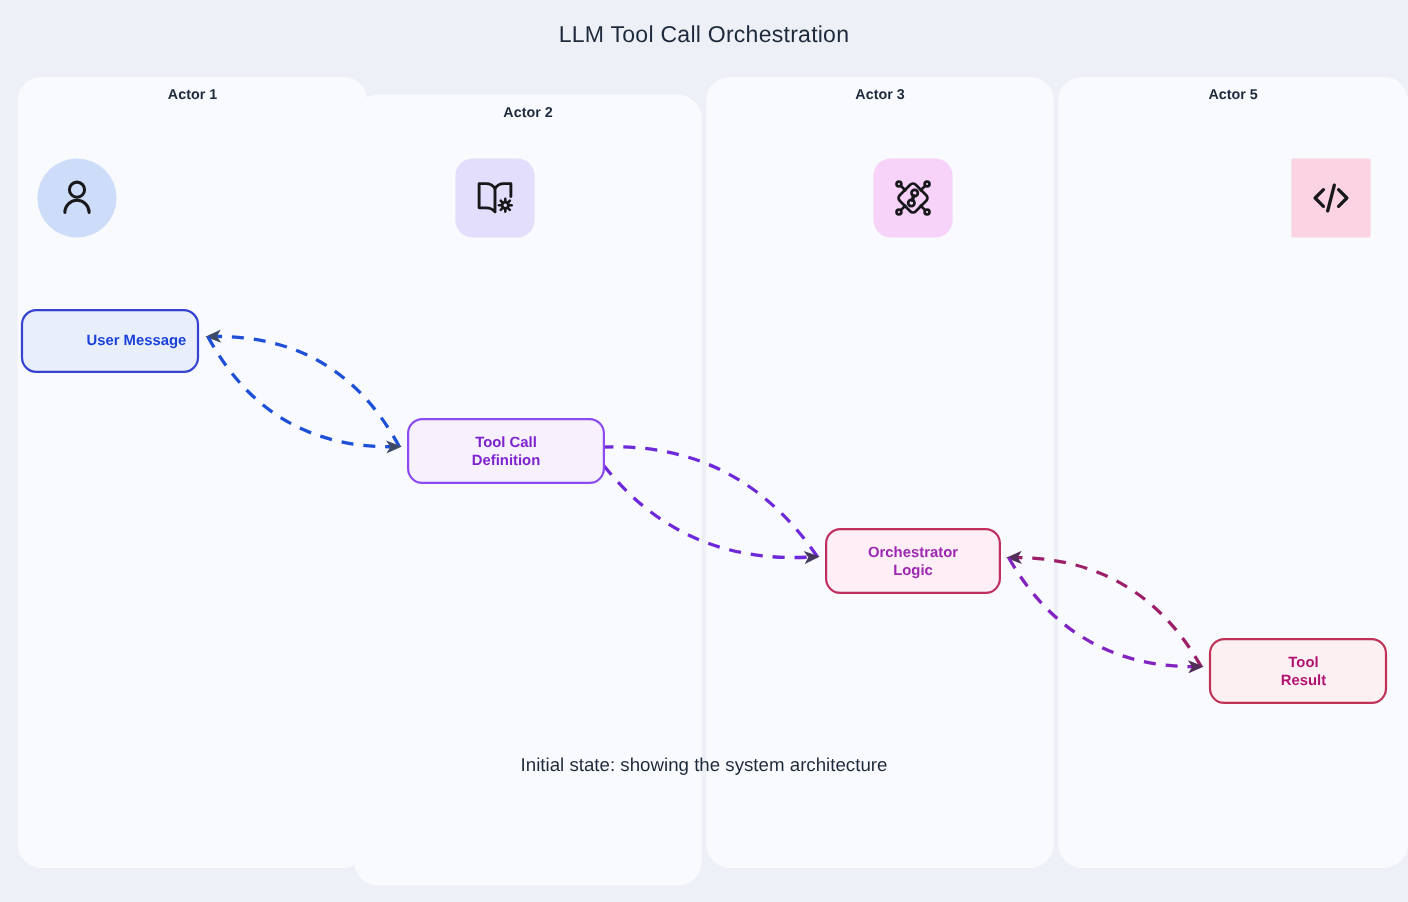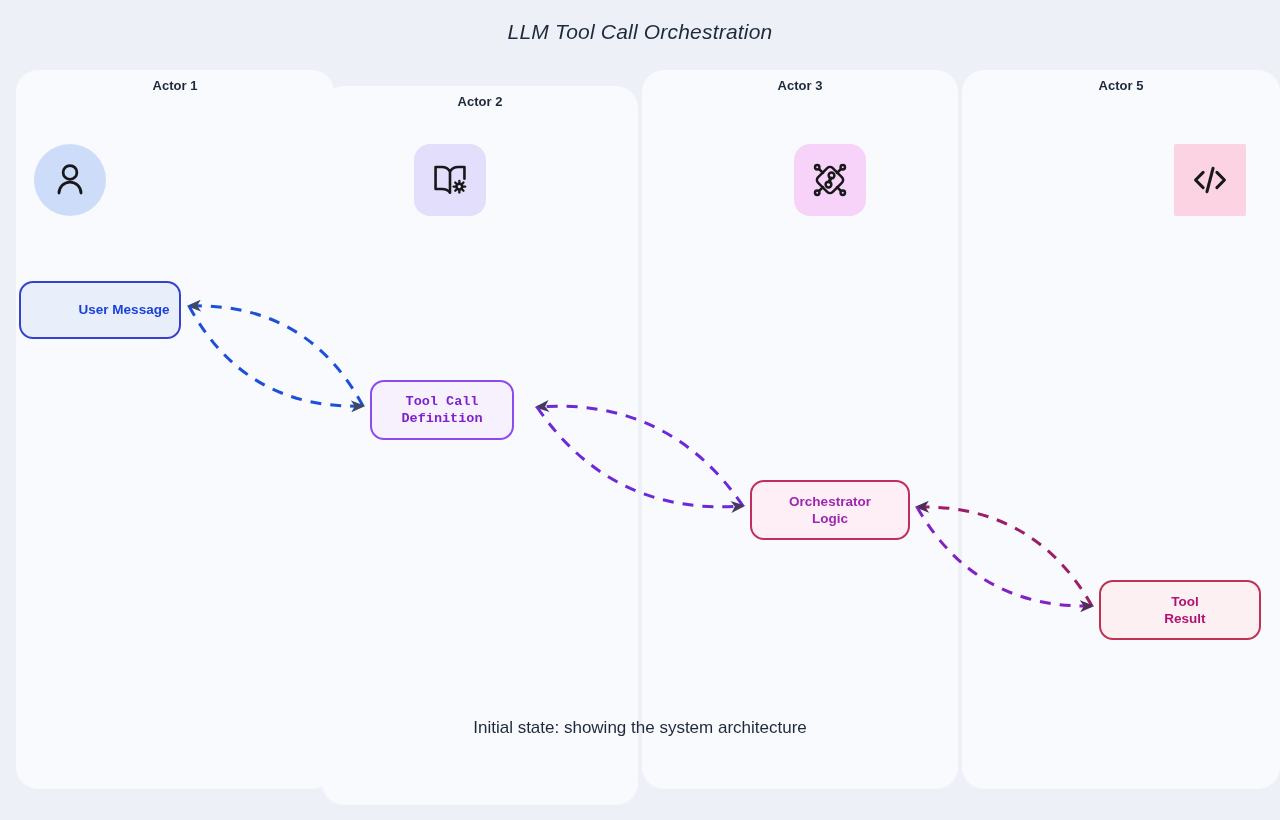--- a/index.html
+++ b/index.html
@@ -6,21 +6,20 @@
   html,body { background:#e7ecf3; }
   .stage {
     position:relative; width:1280px; height:820px; overflow:hidden;
     background:#edf1f7;
     font-family:"Liberation Sans", sans-serif;
   }
   .title {
     position:absolute; top:20px; left:0; width:1280px;
     text-align:center; font-size:21px; font-weight:500; color:#1e293b;
     letter-spacing:.2px;
-    font-style:italic;
   }
   .lane {
     position:absolute; top:70px; height:719px;
     background:#f8fafd; border-radius:22px;
   }
   .lane-0 { left:16px;    width:318px; }
   .lane-1 { left:322px; width:316px;margin-top:16px; }
   .lane-2 { left:642px; width:316px; }
   .lane-3 { left:962px; width:318px; }
   .actor-label {
@@ -36,25 +35,25 @@
   .badge-2 { left:794px;  border-radius:16px; }
   .badge-3 { left:1174px; border-radius:2px; }
   .icon-badge svg { width:44px; height:44px; display:block; }
   .node {
     position:absolute; border-width:2px; border-style:solid; border-radius:14px;
     display:flex; align-items:center; justify-content:center;
     font-size:13.5px; font-weight:700; text-align:center;
     white-space:pre-line; line-height:1.28;
   }
   .node-0 { left:19px;   top:281px; width:162px; height:58px; }
-  .node-1 { left:370px;  top:380px; width:144px; height:60px;font-family:Liberation Mono, monospace; }
+  .node-1 { left:370px;  top:380px; width:180px; height:60px; }
   .node-2 { left:750px;  top:480px; width:160px; height:60px; }
   .node-3 { left:1099px; top:580px; width:162px; height:60px; }
   .caption {
-    position:absolute; top:718px; left:0; width:1280px;
+    position:absolute; top:686px; left:0; width:1280px;
     text-align:center; font-size:17px; font-weight:400; color:#1e293b;
   }
   .arrows-layer { position:absolute; left:0; top:0; width:1280px; height:820px; pointer-events:none; }
 </style>
 </head>
 <body>
 
 <div class="stage">
 
   <div class="title">LLM Tool Call Orchestration</div>

